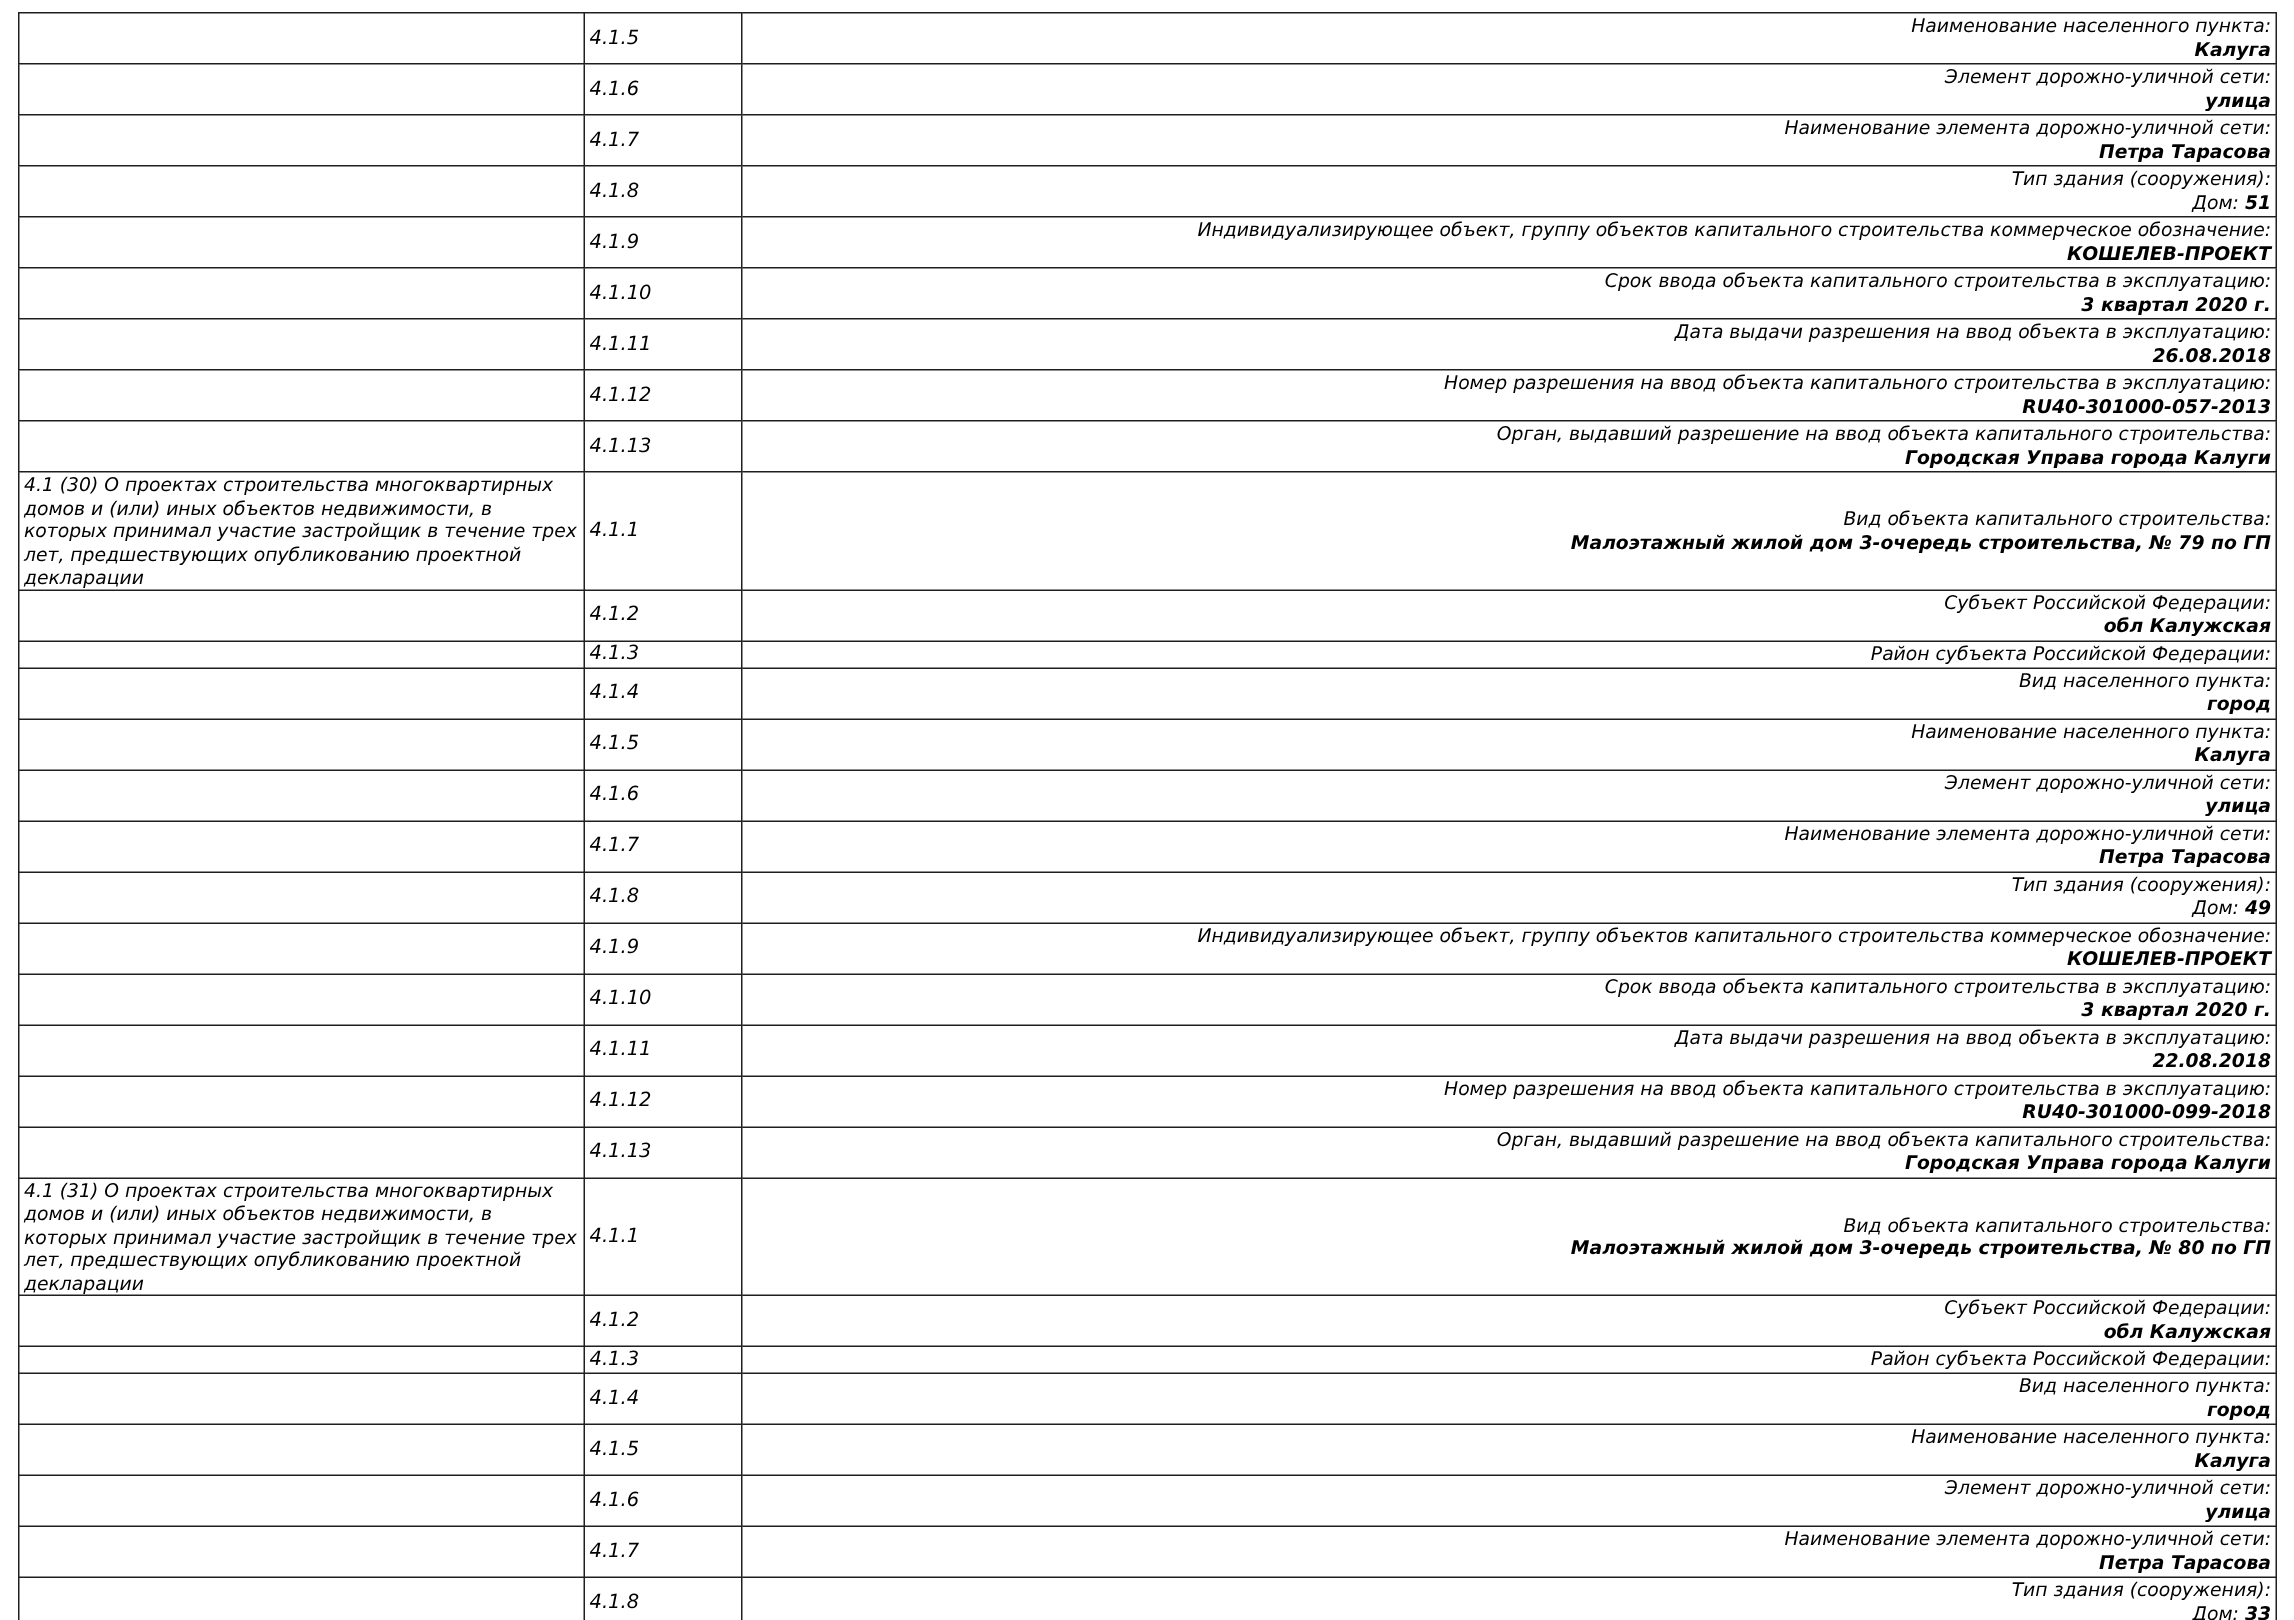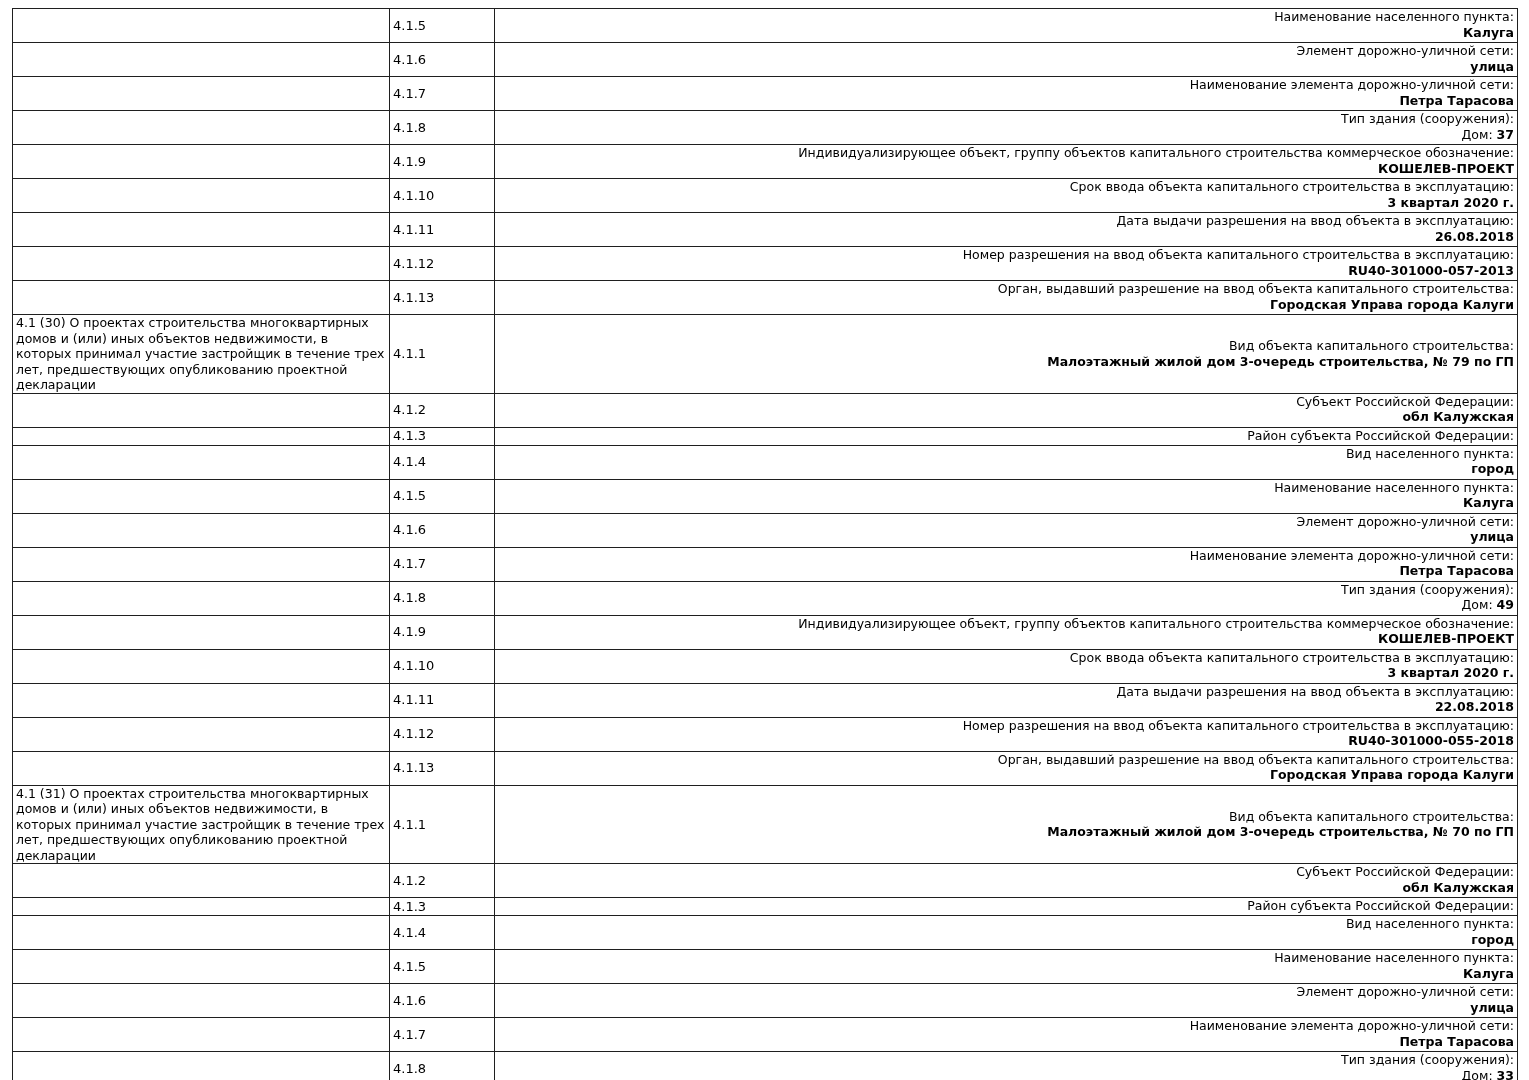--- a/index.html
+++ b/index.html
@@ -8,20 +8,21 @@
     background: #ffffff;
     font-family: "DejaVu Sans", "Liberation Sans", sans-serif;
     color: #000000;
   }
   .page {
     position: relative;
     width: 1529px;
     height: 1080px;
     background: #ffffff;
     overflow: hidden;
+    font-style: italic;
   }
   table.decl {
     position: absolute;
     left: 12px;
     top: 8px;
     width: 1505px;
     border-collapse: collapse;
     table-layout: fixed;
   }
   td {
@@ -77,21 +78,21 @@
       <td class="c3">
         <div class="lbl">Наименование элемента дорожно-уличной сети:</div>
         <div class="valline"><span class="pfx"></span><span>Петра Тарасова</span></div>
       </td>
     </tr>
     <tr class="std">
       <td class="c1"></td>
       <td class="c2">4.1.8</td>
       <td class="c3">
         <div class="lbl">Тип здания (сооружения):</div>
-        <div class="valline"><span class="pfx">Дом: </span><span>37</span></div>
+        <div class="valline"><span class="pfx">Дом: </span><span>51</span></div>
       </td>
     </tr>
     <tr class="std">
       <td class="c1"></td>
       <td class="c2">4.1.9</td>
       <td class="c3">
         <div class="lbl">Индивидуализирующее объект, группу объектов капитального строительства коммерческое обозначение:</div>
         <div class="valline"><span class="pfx"></span><span>КОШЕЛЕВ-ПРОЕКТ</span></div>
       </td>
     </tr>
@@ -213,38 +214,38 @@
       <td class="c3">
         <div class="lbl">Дата выдачи разрешения на ввод объекта в эксплуатацию:</div>
         <div class="valline"><span class="pfx"></span><span>22.08.2018</span></div>
       </td>
     </tr>
     <tr class="std">
       <td class="c1"></td>
       <td class="c2">4.1.12</td>
       <td class="c3">
         <div class="lbl">Номер разрешения на ввод объекта капитального строительства в эксплуатацию:</div>
-        <div class="valline"><span class="pfx"></span><span>RU40-301000-055-2018</span></div>
+        <div class="valline"><span class="pfx"></span><span>RU40-301000-099-2018</span></div>
       </td>
     </tr>
     <tr class="std">
       <td class="c1"></td>
       <td class="c2">4.1.13</td>
       <td class="c3">
         <div class="lbl">Орган, выдавший разрешение на ввод объекта капитального строительства:</div>
         <div class="valline"><span class="pfx"></span><span>Городская Управа города Калуги</span></div>
       </td>
     </tr>
 
     <tr class="hdr">
       <td class="c1">4.1 (31) О проектах строительства многоквартирных домов и (или) иных объектов недвижимости, в которых принимал участие застройщик в течение трех лет, предшествующих опубликованию проектной декларации</td>
       <td class="c2">4.1.1</td>
       <td class="c3">
         <div class="lbl">Вид объекта капитального строительства:</div>
-        <div class="valline"><span class="pfx"></span><span>Малоэтажный жилой дом 3-очередь строительства, № 70 по ГП</span></div>
+        <div class="valline"><span class="pfx"></span><span>Малоэтажный жилой дом 3-очередь строительства, № 80 по ГП</span></div>
       </td>
     </tr>
     <tr class="std">
       <td class="c1"></td>
       <td class="c2">4.1.2</td>
       <td class="c3">
         <div class="lbl">Субъект Российской Федерации:</div>
         <div class="valline"><span class="pfx"></span><span>обл Калужская</span></div>
       </td>
     </tr>

